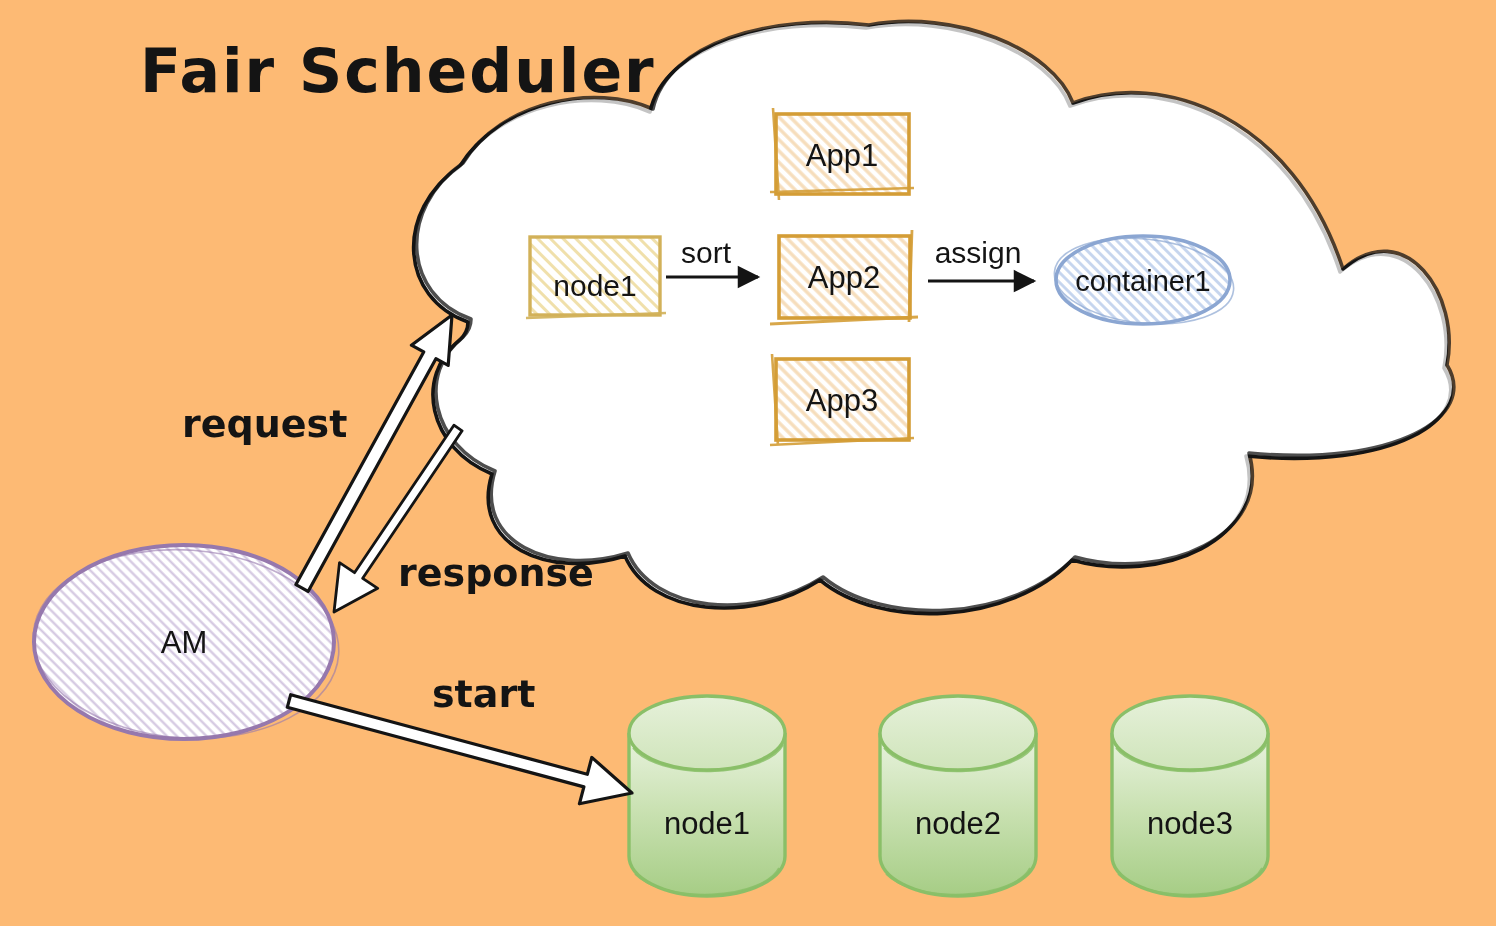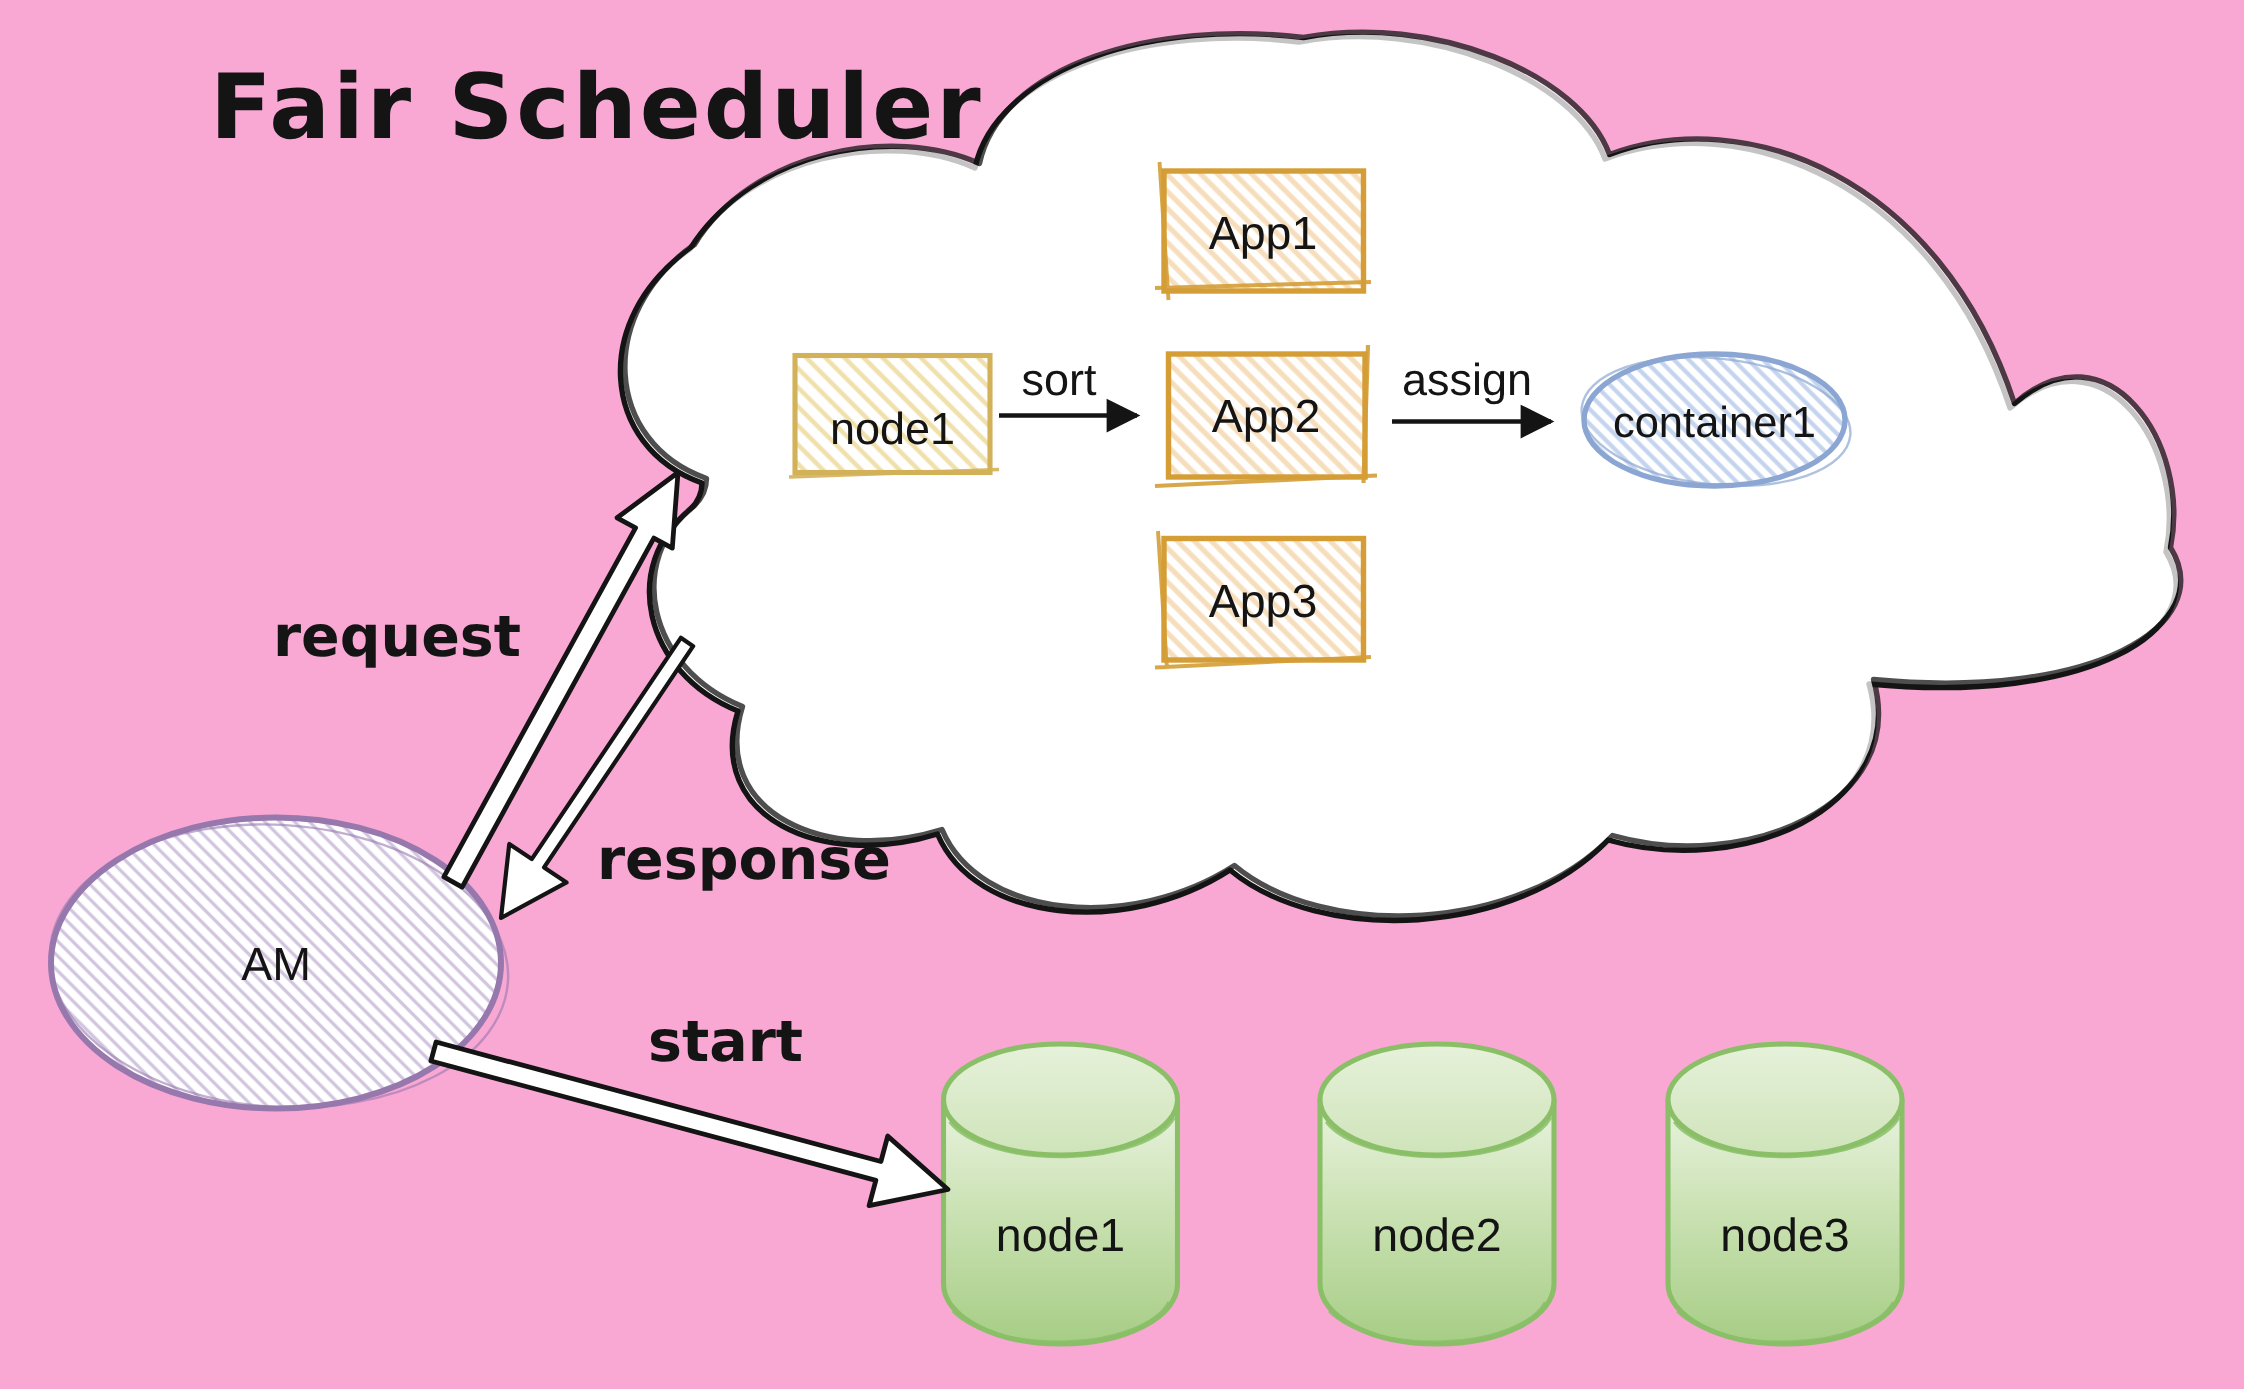--- a/index.html
+++ b/index.html
@@ -1,19 +1,19 @@
 <!DOCTYPE html>
 <html><head>
 <meta charset="utf-8">
 <style>
   html,body{margin:0;padding:0;background:#ffffff;}
   .canvas{
     position:relative;
     width:1496px;height:926px;
-    background:#f9a8d4;
+    background:#fdba74;
     overflow:hidden;
   }
   svg{display:block;}
   .hand{font-family:"DejaVu Sans",sans-serif;font-weight:700;fill:#141414;}
   .clean{font-family:"Liberation Sans",sans-serif;font-weight:400;fill:#141414;}
 </style>
 </head>
 <body>
 
 <div class="canvas">

